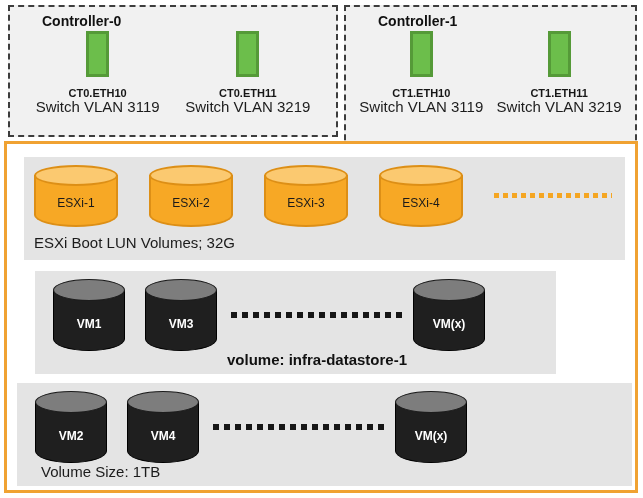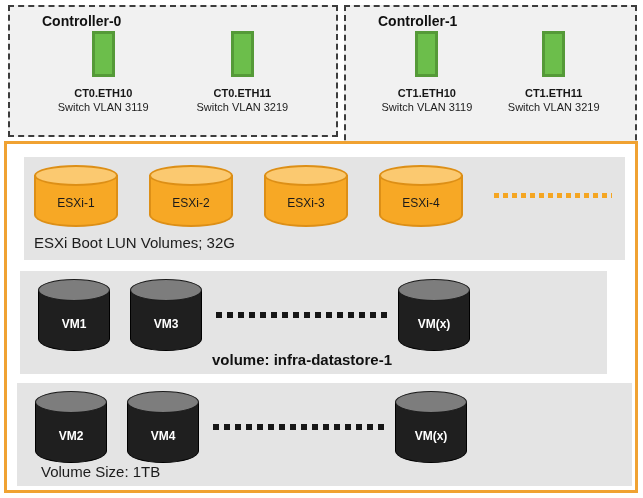--- a/index.html
+++ b/index.html
@@ -29,30 +29,30 @@
     display: flex; justify-content: space-evenly;
   }
   .port-group { display: flex; flex-direction: column; align-items: center; }
   .port-rect {
     width: 23px; height: 46px;
     background: #6cbe4b;
     border: 3px solid #559a38;
     margin-bottom: 9px;
   }
   .port-name { font-size: 11px; font-weight: bold; color: #161616; line-height: 14px; }
-  .port-vlan { font-size: 11px; color: #1c1c1c; line-height: 14px; }
+  .port-vlan { font-size: 15px; color: #1c1c1c; line-height: 14px; }
 
   
   .storage-box {
     position: absolute; left: 4px; top: 141px; width: 634px; height: 352px;
     border: 3px solid #f0a232; background: #ffffff;
   }
   .panel { position: absolute; background: #e4e4e4; }
   .panel-boot { left: 17px; top: 13px; width: 601px; height: 103px; }
-  .panel-ds1  { left: 13px; top: 127px; width: 587px; height: 103px; }
+  .panel-ds1  { left: 28px; top: 127px; width: 521px; height: 103px; }
   .panel-ds2  { left: 10px; top: 239px; width: 615px; height: 103px; }
 
   
   .cyl { position: absolute; }
   .cyl-top {
     position: absolute; left: 0; right: 0; top: 0;
     border-radius: 50%; z-index: 2;
   }
   .cyl-body {
     position: absolute; left: 0; right: 0; bottom: 0;

